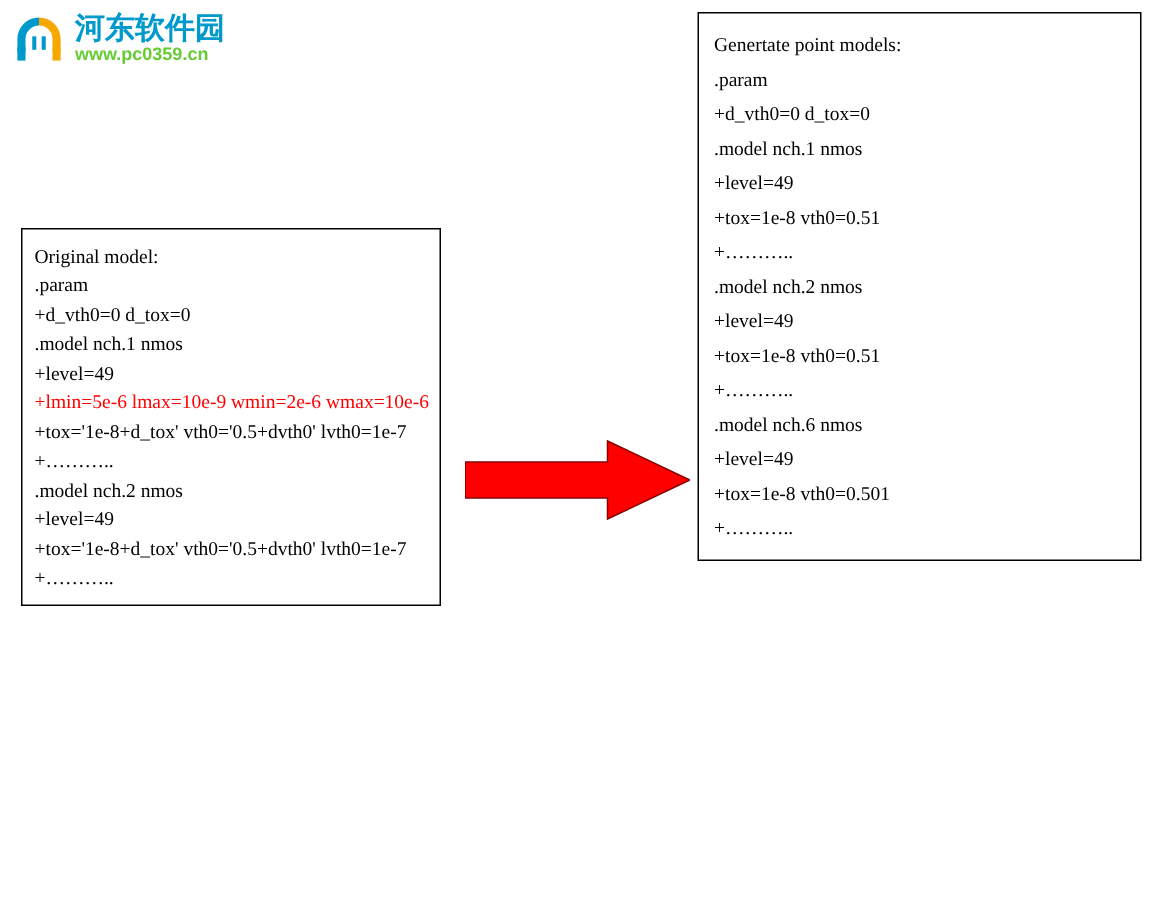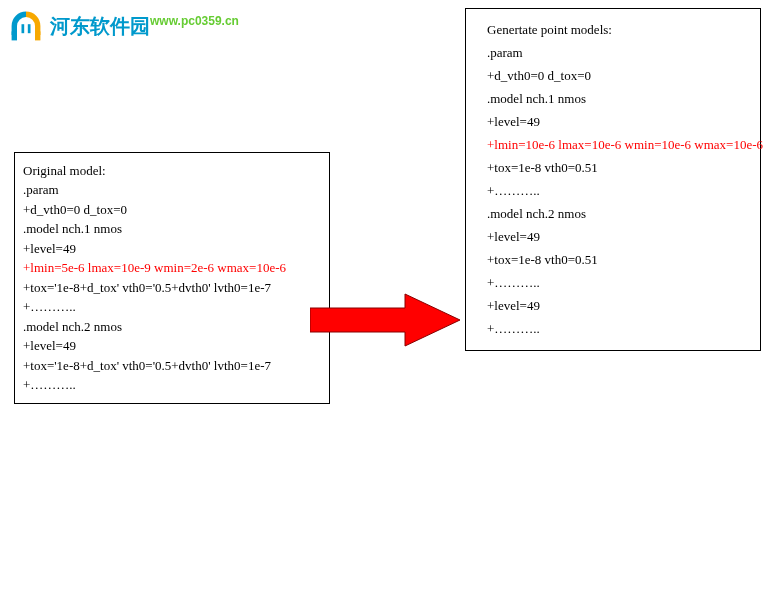--- a/index.html
+++ b/index.html
@@ -19,21 +19,21 @@
       align-items: center;
       gap: 6px;
       z-index: 10;
     }
     .watermark-logo {
       width: 36px;
       height: 36px;
     }
     .watermark-text {
       display: flex;
-      flex-direction: row;
+      flex-direction: column;
       line-height: 1.1;
     }
     .watermark-name {
       font-family: "KaiTi", "STKaiti", serif;
       font-size: 20px;
       color: #0099cc;
       font-weight: bold;
     }
     .watermark-url {
       font-family: Arial, sans-serif;
@@ -43,37 +43,37 @@
     }
     .box {
       position: absolute;
       border: 1px solid #000;
       background: #fff;
       padding: 6px 8px;
     }
     .box-left {
       top: 152px;
       left: 14px;
-      width: 316px;
+      width: 280px;
     }
     .box-right {
       top: 8px;
       left: 465px;
       width: 296px;
     }
     .line {
       margin: 4px 0;
       white-space: nowrap;
       color: #000;
     }
     .box-left .line {
       margin: 3.5px 0;
     }
     .box-right .line {
-      margin: 7px 13px;
+      margin: 7px 2px;
     }
     .red { color: #ff0000; }
     .arrow {
       position: absolute;
       top: 290px;
       left: 310px;
       width: 150px;
       height: 60px;
     }
   </style>
@@ -116,23 +116,24 @@
   <polygon points="0,18 95,18 95,4 150,30 95,56 95,42 0,42" fill="#ff0000" stroke="#880000" stroke-width="1"></polygon>
 </svg>
 
 <div class="box box-right">
   <div class="line">Genertate point models:</div>
   <div id="right-lines">
       <div class="line">.param</div>
       <div class="line">+d_vth0=0 d_tox=0</div>
       <div class="line">.model nch.1 nmos</div>
       <div class="line">+level=49</div>
-      <div class="line red">+lmin=10e-6 lmax=10e-6 wmin=10e-6 wmax=10e-6</div>
       <div class="line">+tox=1e-8 vth0=0.51</div>
       <div class="line">+………..</div>
       <div class="line">.model nch.2 nmos</div>
       <div class="line">+level=49</div>
       <div class="line">+tox=1e-8 vth0=0.51</div>
       <div class="line">+………..</div>
+      <div class="line">.model nch.6 nmos</div>
       <div class="line">+level=49</div>
+      <div class="line">+tox=1e-8 vth0=0.501</div>
       <div class="line">+………..</div>
     </div>
 </div>
 
 </body></html>

